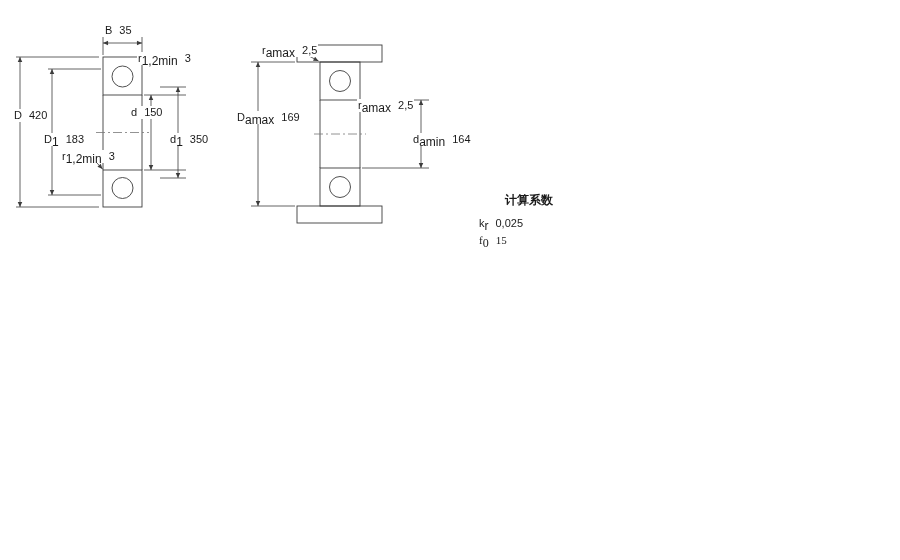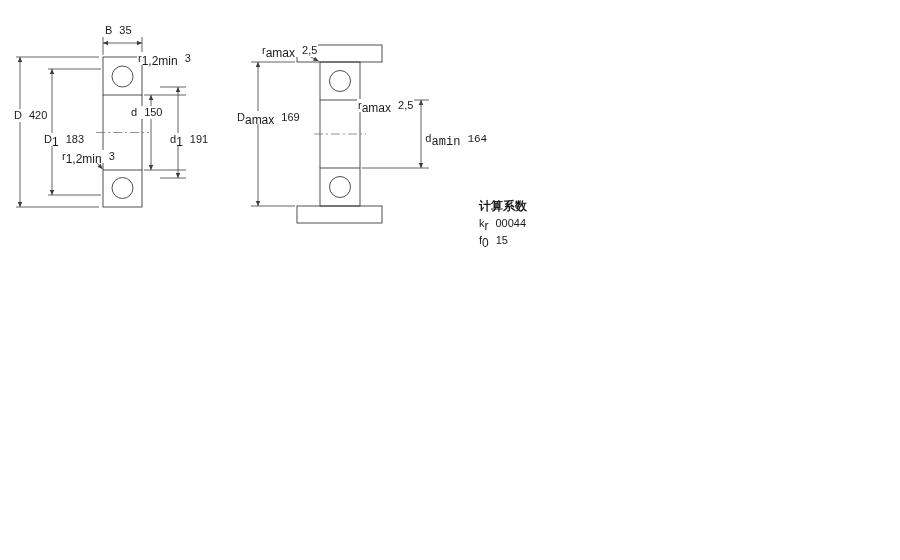--- a/index.html
+++ b/index.html
@@ -99,29 +99,29 @@
 <div class="lbl" style="left:104px; top:24px;"><span>B</span><sub></sub><span class="val">35</span></div>
 
 <div class="lbl" style="left:137px; top:52px;"><span>r</span><sub>1,2min</sub><span class="val">3</span></div>
 
 <div class="lbl" style="left:13px; top:109px;"><span>D</span><sub></sub><span class="val">420</span></div>
 
 <div class="lbl" style="left:43px; top:133px;"><span>D</span><sub>1</sub><span class="val">183</span></div>
 
 <div class="lbl" style="left:130px; top:106px;"><span>d</span><sub></sub><span class="val">150</span></div>
 
-<div class="lbl" style="left:169px; top:133px;"><span>d</span><sub>1</sub><span class="val">191</span></div>
+<div class="lbl" style="left:169px; top:133px;"><span>d</span><sub>1</sub><span class="val">350</span></div>
 
 <div class="lbl" style="left:61px; top:150px;"><span>r</span><sub>1,2min</sub><span class="val">3</span></div>
 
 <div class="lbl" style="left:261px; top:44px;"><span>r</span><sub>amax</sub><span class="val">2,5</span></div>
 
 <div class="lbl" style="left:236px; top:111px;"><span>D</span><sub>amax</sub><span class="val">169</span></div>
 
 <div class="lbl" style="left:357px; top:99px;"><span>r</span><sub>amax</sub><span class="val">2,5</span></div>
 
-<div class="lbl" style="left:424px; top:133px;font-family:Liberation Mono, monospace;"><span>d</span><sub>amin</sub><span class="val">164</span></div>
+<div class="lbl" style="left:412px; top:133px;"><span>d</span><sub>amin</sub><span class="val">164</span></div>
 
-<div class="lbl heading" style="left:478px; top:194px;margin-top:6px;">计算系数</div>
+<div class="lbl heading" style="left:504px; top:194px;">计算系数</div>
 
-<div class="lbl" style="left:478px; top:217px;"><span>k</span><sub>r</sub><span class="val">00044</span></div>
+<div class="lbl" style="left:478px; top:217px;"><span>k</span><sub>r</sub><span class="val">0,025</span></div>
 
-<div class="lbl" style="left:478px; top:234px;"><span>f</span><sub>0</sub><span class="val">15</span></div>
+<div class="lbl" style="left:478px; top:234px;font-family:Liberation Serif, serif;"><span>f</span><sub>0</sub><span class="val">15</span></div>
 
 </body></html>

